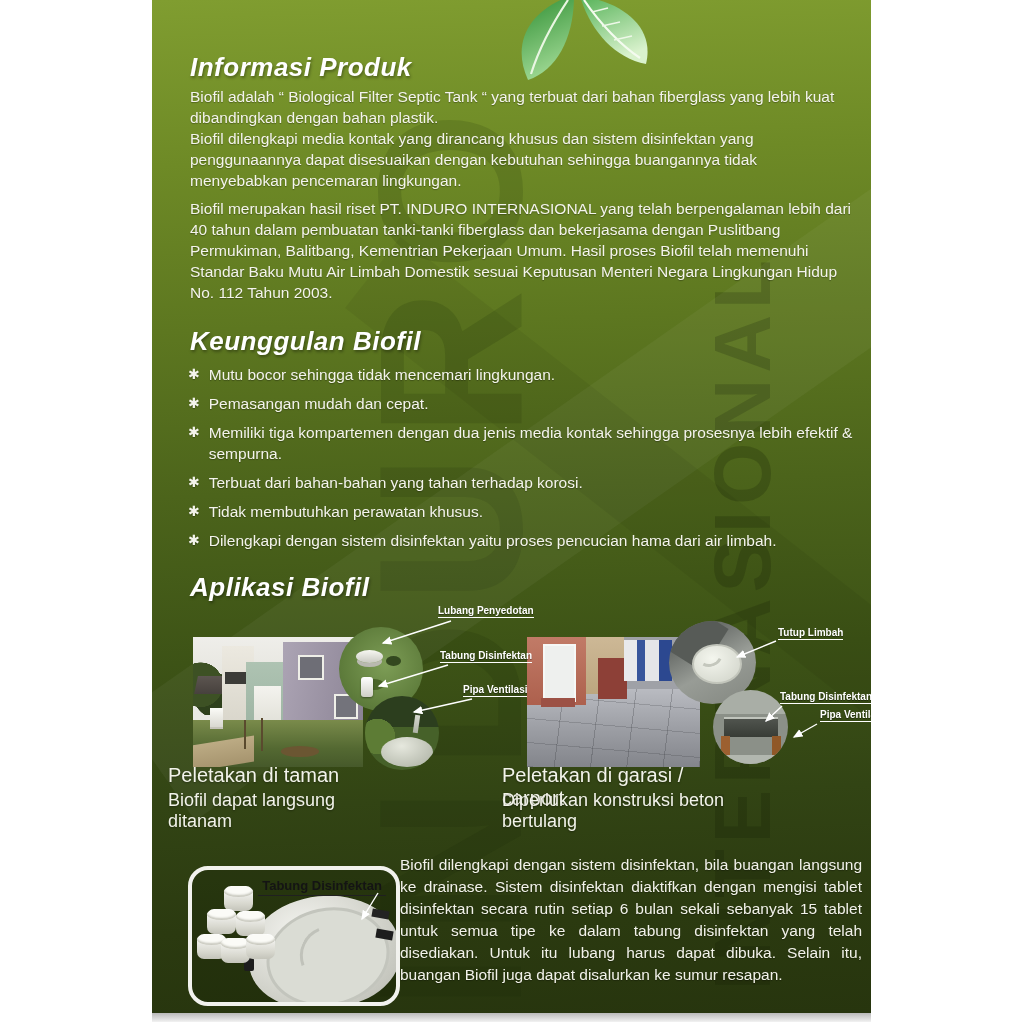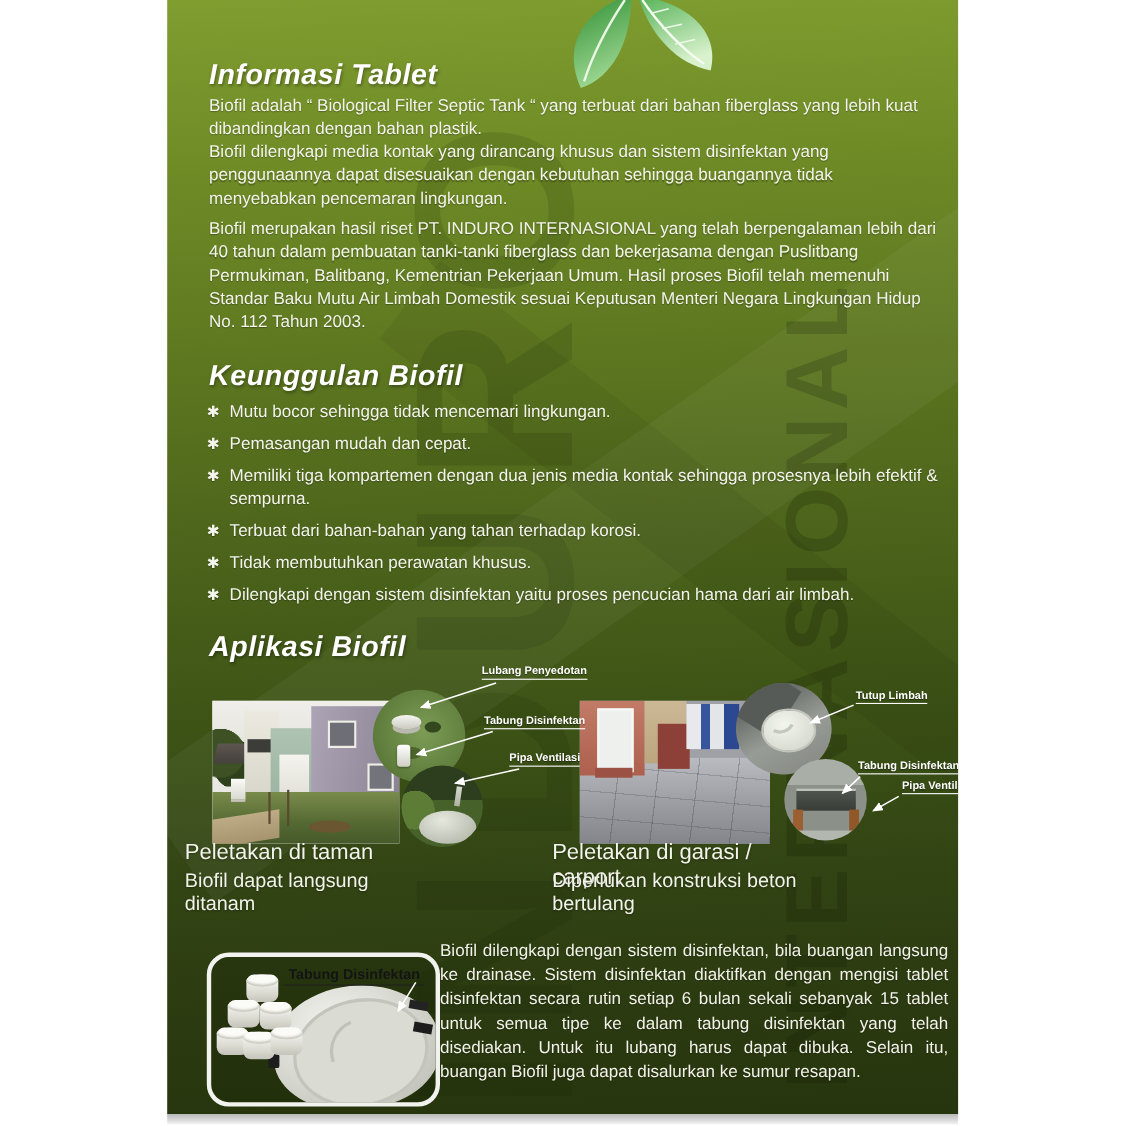--- a/index.html
+++ b/index.html
@@ -174,21 +174,21 @@
             <stop offset="1" stop-color="#d9f2cd"></stop>
         </linearGradient>
       </defs>
       <path d="M96,0 C58,14 36,44 54,84 C84,74 100,40 100,0 Z" fill="url(#lfA)"></path>
       <path d="M94,4 C78,28 64,56 57,78" stroke="#e9f6e2" stroke-width="2.2" fill="none"></path>
       <path d="M106,0 C116,34 140,62 172,68 C181,32 150,6 106,0 Z" fill="url(#lfB)"></path>
       <path d="M110,4 C126,28 148,50 166,62" stroke="#f4fbef" stroke-width="2.2" fill="none"></path>
       <path d="M118,16 L134,12 M128,30 L146,26 M140,44 L158,40" stroke="#eef8e8" stroke-width="1.4"></path>
     </svg>
 
-    <div class="h h-info">Informasi Tablet</div>
+    <div class="h h-info">Informasi Produk</div>
     <p class="para p2">Biofil dilengkapi media kontak yang dirancang khusus dan sistem disinfektan yang penggunaannya dapat disesuaikan dengan kebutuhan sehingga buangannya tidak menyebabkan pencemaran lingkungan.</p>
     <p class="para p1">Biofil adalah “ Biological Filter Septic Tank “ yang terbuat dari bahan fiberglass yang lebih kuat dibandingkan dengan bahan plastik.</p>
     <p class="para p3">Biofil merupakan hasil riset PT. INDURO INTERNASIONAL yang telah berpengalaman lebih dari 40 tahun dalam pembuatan tanki-tanki fiberglass dan bekerjasama dengan Puslitbang Permukiman, Balitbang, Kementrian Pekerjaan Umum. Hasil proses Biofil telah memenuhi Standar Baku Mutu Air Limbah Domestik sesuai Keputusan Menteri Negara Lingkungan Hidup No. 112 Tahun 2003.</p>
 
     <div class="h h-keu">Keunggulan Biofil</div>
     <ul class="bullets">
       <li>
           <span class="star">✱</span>
           <span>Mutu bocor sehingga tidak mencemari lingkungan.</span>
         </li>

